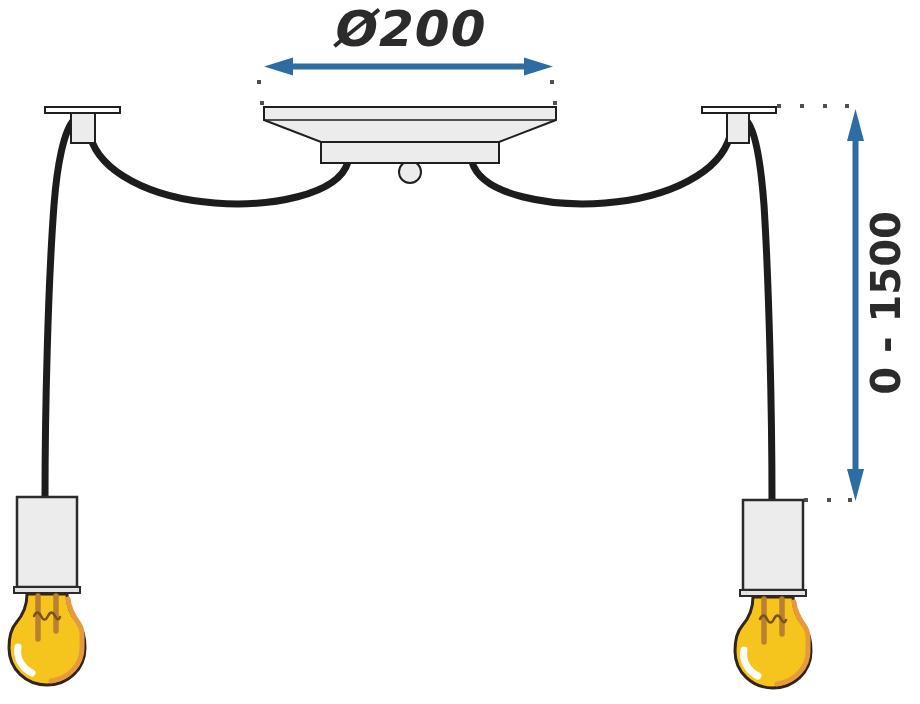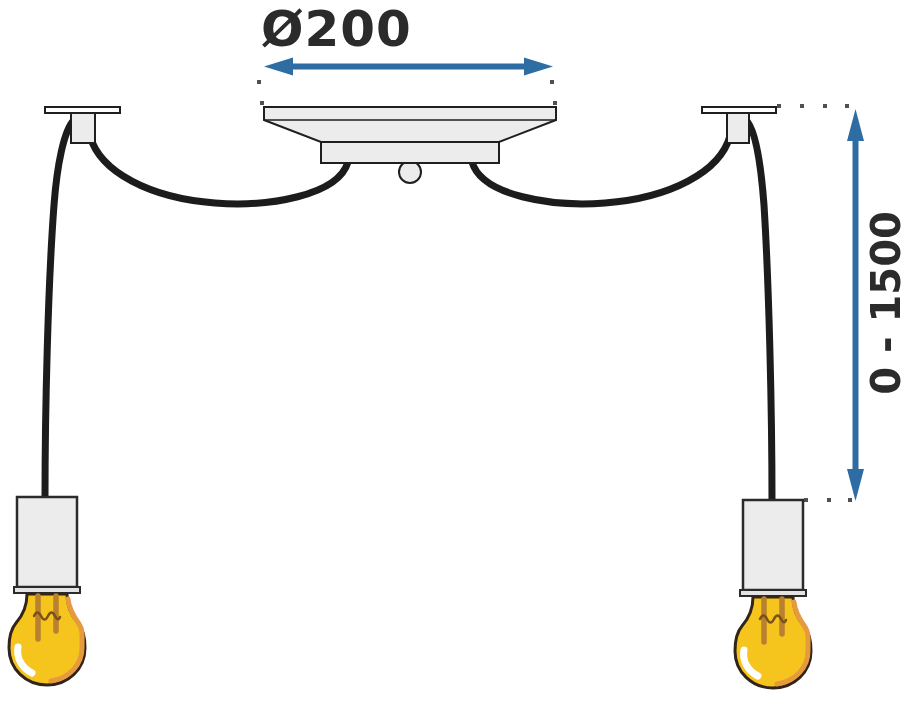--- a/index.html
+++ b/index.html
@@ -2,21 +2,21 @@
 <html style="--dimension-arrow: #2E6DA4; --text: #2B2B2B; --cable: #1C1C1C; --fixture-fill: #ECECEC; --bulb-yellow: #F6C51D; --bulb-orange: #E59B3D; --bulb-outline: #33241A; --highlight: #FFFFFF;"><head>
 <meta charset="utf-8">
 <style>
   html,body{margin:0;padding:0;background:#fff;}
   .stage{
     position:relative;width:920px;height:704px;overflow:hidden;background:#fff;
     font-family:"DejaVu Sans","Liberation Sans",sans-serif;
   }
   .stage svg{position:absolute;left:0;top:0;}
   .dim-label{position:absolute;color:var(--text,#2b2b2b);font-weight:600;white-space:nowrap;}
-  .label-diameter{left:261px;top:0;width:300px;font-size:50px;letter-spacing:1px;}
+  .label-diameter{left:261px;top:0;width:300px;text-align:center;font-size:50px;letter-spacing:1px;font-style:italic;}
   .label-height{left:756px;top:280px;width:260px;height:46px;line-height:46px;text-align:center;
     font-size:40px;transform:rotate(-90deg);}
   
   .cable{fill:none;stroke:var(--cable,#1c1c1c);stroke-width:7;stroke-linecap:round;}
   .fixture{fill:var(--fixture-fill,#ececec);stroke:#1f1f1f;stroke-width:2;}
   .plate{fill:#ffffff;stroke:#1f1f1f;stroke-width:2;}
   .sep{stroke:#1f1f1f;stroke-width:1.5;}
   .dimline{stroke:var(--dimension-arrow,#2e6da4);stroke-width:6;}
   .dimhead{fill:var(--dimension-arrow,#2e6da4);}
   .dash{fill:#4b5257;}

